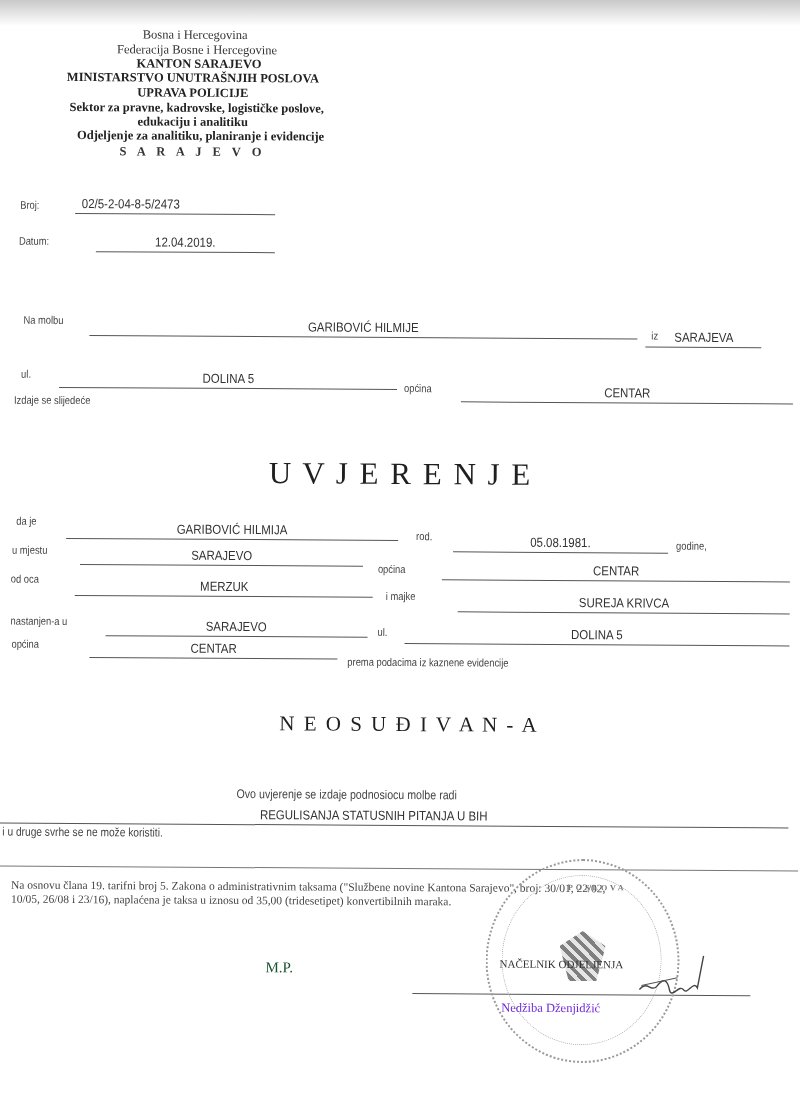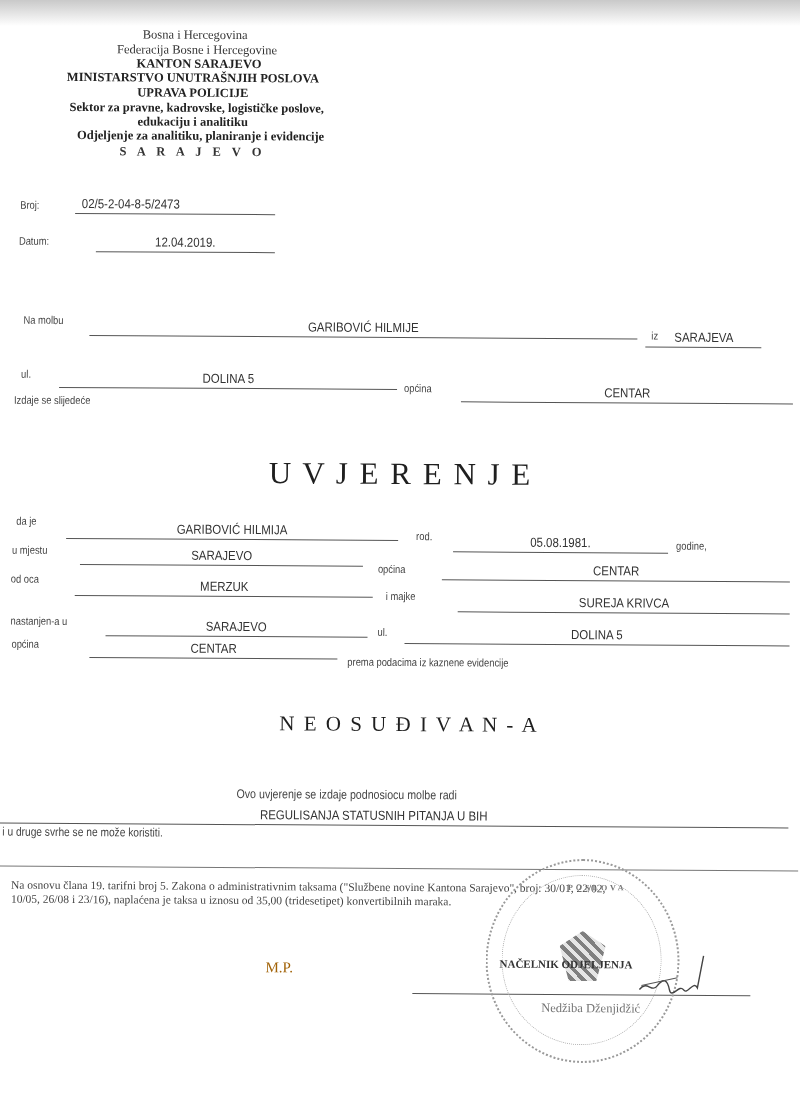--- a/index.html
+++ b/index.html
@@ -93,29 +93,29 @@
   <div class="title" style="top:712px;font-size:21px;letter-spacing:2px;left:10px">N E O S U Đ I V A N  -  A</div>
 
   <div class="abs" style="left:238px;top:788px;font-size:12.5px;color:#444;font-family:'Liberation Sans',sans-serif;transform:scaleX(0.85);transform-origin:left">Ovo uvjerenje se izdaje podnosiocu molbe radi</div>
   <div class="field" style="left:0px;top:808px;width:790px;border-bottom-width:1.5px;padding-left:0"><span style="margin-left:-40px">REGULISANJA STATUSNIH PITANJA   U BIH</span></div>
   <div class="abs" style="left:4px;top:827px;font-size:12px;color:#444;font-family:'Liberation Sans',sans-serif;transform:scaleX(0.85);transform-origin:left">i u druge svrhe se ne može koristiti.</div>
 
   <div class="abs" style="left:0;top:868px;width:800px;border-top:1.3px solid #777"></div>
   <div class="abs note" style="left:13px;top:880px">Na osnovu člana 19. tarifni broj 5. Zakona o administrativnim taksama ("Službene novine Kantona Sarajevo", broj: 30/01, 22/02,</div>
   <div class="abs note" style="left:13px;top:894px">10/05, 26/08 i 23/16), naplaćena je taksa u iznosu od 35,00 (tridesetipet) konvertibilnih maraka.</div>
 
-  <div class="abs" style="left:268px;top:960px;font-size:15px;color:#a16207">M.P.</div>
+  <div class="abs" style="left:268px;top:960px;font-size:15px;color:#14532d">M.P.</div>
   <div class="abs" style="left:415px;top:993px;width:338px;border-top:1.3px solid #555"></div>
 
   <div class="stamp">
     <div class="stamp-inner"></div>
     <div class="abs" style="left:80px;top:22px;font-size:8px;letter-spacing:3px;color:#777;font-weight:bold">POSLOVA</div>
     <div class="shield"></div>
   </div>
 
-  <div class="abs" style="left:502px;top:957px;font-size:11px;font-weight:bold;color:#333">NAČELNIK ODJELJENJA</div>
-  <div class="abs" style="left:544px;top:1000px;font-size:12.5px;color:#737373">Nedžiba Dženjidžić</div>
+  <div class="abs" style="left:502px;top:957px;font-size:11px;font-weight:normal;color:#333">NAČELNIK ODJELJENJA</div>
+  <div class="abs" style="left:504px;top:1000px;font-size:12.5px;color:#6d28d9">Nedžiba Dženjidžić</div>
 
   <svg class="sig" viewBox="0 0 70 50">
     <path d="M2 40 C10 30, 14 44, 20 36 S30 30, 32 40 S42 34, 46 40 S56 30, 60 38 L66 6" fill="none" stroke="#444" stroke-width="1.4"></path>
     <path d="M4 36 L40 28" fill="none" stroke="#555" stroke-width="1"></path>
   </svg>
 </div>
 
 </body></html>

